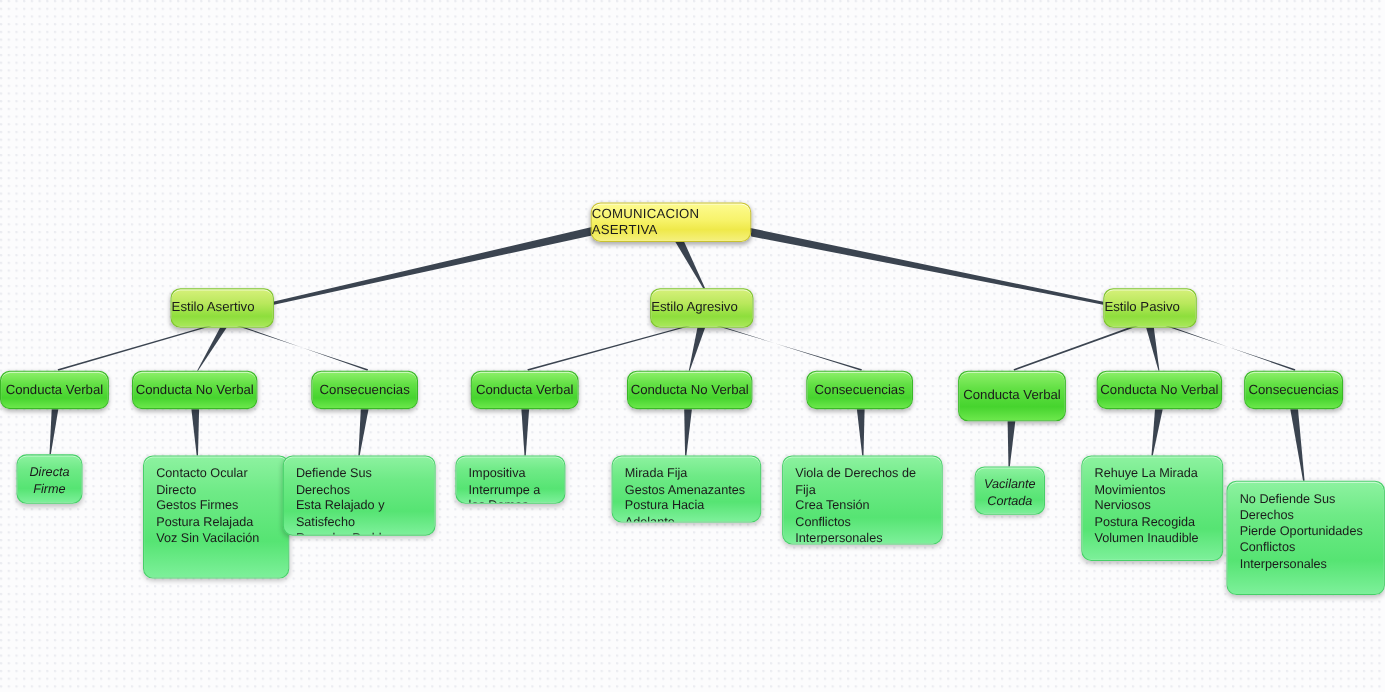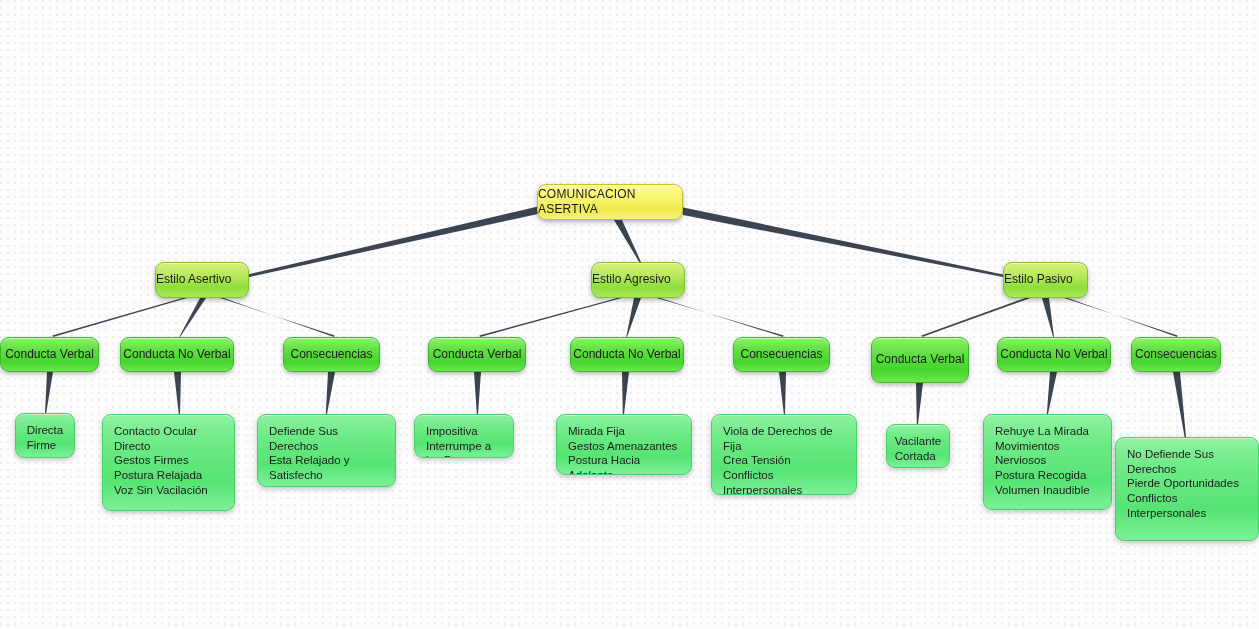--- a/index.html
+++ b/index.html
@@ -78,20 +78,22 @@
     background: linear-gradient(180deg, #8df2a0 0%, #6eea86 30%, #56e473 70%, #7df09a 100%);
     border: 1px solid #47cf68;
     box-shadow: 0 2px 5px rgba(0,0,0,0.22), inset 0 1px 0 rgba(255,255,255,0.5);
     padding: 9px 11px 0 11px;
     font-size: 11.5px;
     align-items: flex-start;
     justify-content: flex-start;
   }
   .n-leaf.center {
     justify-content: center;
+    text-align: center;
+    font-style: italic;
   }
 </style>
 </head>
 <body>
 
 <div id="canvas">
 
   <svg id="edges" viewBox="0 0 1259 629" width="1259" height="629" xmlns="http://www.w3.org/2000/svg">
     <defs>
       <linearGradient id="gshadow" x1="0" y1="0" x2="0" y2="1">
@@ -174,21 +176,21 @@
   </div>
   <div class="node n-l3" style="left:1131px; top:337px; width:90px; height:35px;">
     <span class="label">Consecuencias</span>
   </div>
 
   <div class="node n-leaf center" style="left:15px; top:413px; width:60px; height:45px;">
     <span class="label">Directa
 Firme</span>
   </div>
 
-  <div class="node n-leaf" style="left:102px; top:414px; width:133px; height:97px;">
+  <div class="node n-leaf" style="left:130px; top:414px; width:133px; height:112px;">
     <span class="label">Contacto Ocular Directo
 Gestos Firmes
 Postura Relajada
 Voz Sin Vacilación</span>
   </div>
 
   <div class="node n-leaf" style="left:257px; top:414px; width:139px; height:73px;">
     <span class="label">Defiende Sus Derechos
 Esta Relajado y Satisfecho
 Resuelve Problemas</span>

